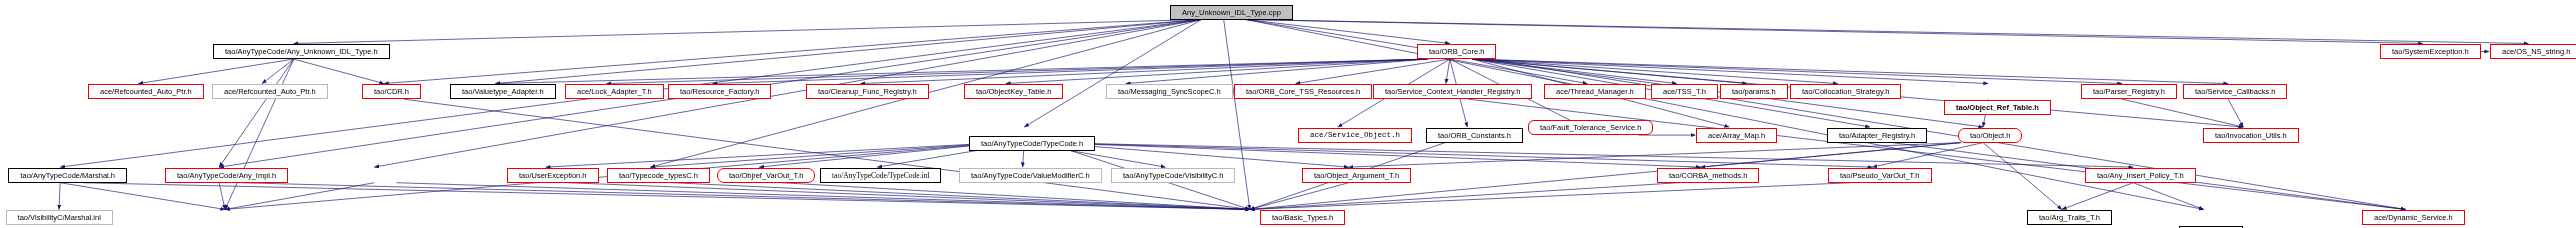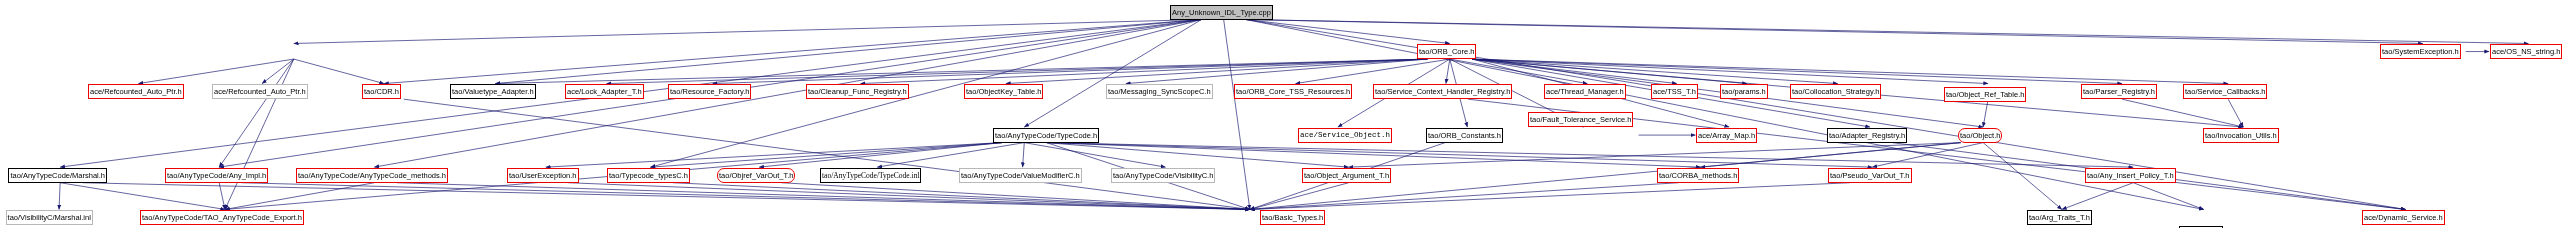--- a/index.html
+++ b/index.html
@@ -9,21 +9,21 @@
     background:#ffffff;
     font-family:"Liberation Sans", sans-serif;
     overflow:hidden;
   }
   #edge-layer{position:absolute;left:0;top:0;width:2576px;height:229px;}
   .node{
     position:absolute;
     box-sizing:border-box;
     height:15px;
     line-height:13.4px;
-    padding:0 1px;
+    padding:0 11px;
     background:#ffffff;
     border:0.6px solid #000000;
     font-size:7.5px;
     color:#000000;
     white-space:nowrap;
     cursor:pointer;
   }
   .node.red{border:0.8px solid #ee0000;}
   .node.gray{border:0.7px solid #b8b8b8;}
   .node.black{border:0.7px solid #000000;}
@@ -119,62 +119,61 @@
         <line x1="3569.5" y1="178" x2="3560.5" y2="228" stroke="#191970" stroke-width="1.2" marker-end="url(#arrow)"></line>
         <line x1="3397.5" y1="256" x2="4319" y2="376" stroke="#191970" stroke-width="1.2" marker-end="url(#arrow)"></line>
         <line x1="2636" y1="178" x2="4319" y2="376" stroke="#191970" stroke-width="1.2" marker-end="url(#arrow)"></line>
         <line x1="3830" y1="328" x2="3702" y2="376" stroke="#191970" stroke-width="1.2" marker-end="url(#arrow)"></line>
         <line x1="3830" y1="328" x2="3956.5" y2="376" stroke="#191970" stroke-width="1.2" marker-end="url(#arrow)"></line>
         <line x1="4427" y1="92.5" x2="4469" y2="92.5" stroke="#191970" stroke-width="1.2" marker-end="url(#arrow)"></line>
       </g>
   </svg>
 
 <div class="node black root" style="left: 1170px; top: 4.5px;">Any_Unknown_IDL_Type.cpp</div>
+    <div class="node black" style="left: 213px; top: 44px;">tao/AnyTypeCode/Any_Unknown_IDL_Type.h</div>
     <div class="node red" style="left: 1417px; top: 44px;">tao/ORB_Core.h</div>
     <div class="node red" style="left: 2380px; top: 44px;">tao/SystemException.h</div>
     <div class="node red" style="left: 2490px; top: 44px;">ace/OS_NS_string.h</div>
     <div class="node red" style="left: 88px; top: 84px;">ace/Refcounted_Auto_Ptr.h</div>
     <div class="node gray" style="left: 212px; top: 84px;">ace/Refcounted_Auto_Ptr.h</div>
     <div class="node red" style="left: 362px; top: 84px;">tao/CDR.h</div>
     <div class="node black" style="left: 450px; top: 84px;">tao/Valuetype_Adapter.h</div>
     <div class="node red" style="left: 565px; top: 84px;">ace/Lock_Adapter_T.h</div>
     <div class="node red" style="left: 668px; top: 84px;">tao/Resource_Factory.h</div>
     <div class="node red" style="left: 806px; top: 84px;">tao/Cleanup_Func_Registry.h</div>
     <div class="node red" style="left: 964px; top: 84px;">tao/ObjectKey_Table.h</div>
     <div class="node gray" style="left: 1070px; top: 84px; margin-left: 36px;">tao/Messaging_SyncScopeC.h</div>
     <div class="node red" style="left: 1234px; top: 84px;">tao/ORB_Core_TSS_Resources.h</div>
     <div class="node red" style="left: 1373px; top: 84px;">tao/Service_Context_Handler_Registry.h</div>
     <div class="node red" style="left: 1544px; top: 84px;">ace/Thread_Manager.h</div>
     <div class="node red" style="left: 1651px; top: 84px;">ace/TSS_T.h</div>
     <div class="node red" style="left: 1720px; top: 84px;">tao/params.h</div>
     <div class="node red" style="left: 1790px; top: 84px;">tao/Collocation_Strategy.h</div>
-    <div class="node red" style="left: 1944px; top: 87px;">tao/Object_Ref_Table.h</div>
+    <div class="node red" style="left: 1944px; top: 100px; font-weight: bold;">tao/Object_Ref_Table.h</div>
     <div class="node red" style="left: 2081px; top: 84px;">tao/Parser_Registry.h</div>
     <div class="node red" style="left: 2183px; top: 84px;">tao/Service_Callbacks.h</div>
-    <div class="node black" style="left: 969px; top: 128px; margin-left: 24px;">tao/AnyTypeCode/TypeCode.h</div>
+    <div class="node black" style="left: 969px; top: 136px;">tao/AnyTypeCode/TypeCode.h</div>
     <div class="node red" style="left: 1298px; top: 128px; font-family: Liberation Mono, monospace;">ace/Service_Object.h</div>
     <div class="node black" style="left: 1426px; top: 128px;">tao/ORB_Constants.h</div>
-    <div class="node red" style="left: 1528px; top: 112px;">tao/Fault_Tolerance_Service.h</div>
+    <div class="node red" style="left: 1528px; top: 120px; border-radius: 6px;">tao/Fault_Tolerance_Service.h</div>
     <div class="node red" style="left: 1696px; top: 128px;">ace/Array_Map.h</div>
     <div class="node black" style="left: 1827px; top: 128px;">tao/Adapter_Registry.h</div>
     <div class="node red" style="left: 1958px; top: 128px; border-radius: 7px;">tao/Object.h</div>
     <div class="node red" style="left: 2203px; top: 128px;">tao/Invocation_Utils.h</div>
     <div class="node black" style="left: 8.4px; top: 168px;">tao/AnyTypeCode/Marshal.h</div>
     <div class="node red" style="left: 165px; top: 168px;">tao/AnyTypeCode/Any_Impl.h</div>
-    <div class="node red" style="left: 296px; top: 168px;">tao/AnyTypeCode/AnyTypeCode_methods.h</div>
     <div class="node red" style="left: 507px; top: 168px;">tao/UserException.h</div>
     <div class="node red" style="left: 607px; top: 168px;">tao/Typecode_typesC.h</div>
     <div class="node red" style="left: 717px; top: 168px; border-radius: 7px;">tao/Objref_VarOut_T.h</div>
     <div class="node black" style="left: 820px; top: 168px; font-family: Liberation Serif, serif;">tao/AnyTypeCode/TypeCode.inl</div>
     <div class="node gray" style="left: 959px; top: 168px;">tao/AnyTypeCode/ValueModifierC.h</div>
     <div class="node gray" style="left: 1111px; top: 168px;">tao/AnyTypeCode/VisibilityC.h</div>
     <div class="node red" style="left: 1302px; top: 168px;">tao/Object_Argument_T.h</div>
     <div class="node red" style="left: 1657px; top: 168px;">tao/CORBA_methods.h</div>
     <div class="node red" style="left: 1828px; top: 168px;">tao/Pseudo_VarOut_T.h</div>
     <div class="node red" style="left: 2085px; top: 168px;">tao/Any_Insert_Policy_T.h</div>
     <div class="node gray" style="left: 5.6px; top: 210px;">tao/VisibilityC/Marshal.inl</div>
-    <div class="node red" style="left: 140px; top: 210px;">tao/AnyTypeCode/TAO_AnyTypeCode_Export.h</div>
     <div class="node red" style="left: 1260px; top: 210px;">tao/Basic_Types.h</div>
     <div class="node black" style="left: 2027px; top: 210px;">tao/Arg_Traits_T.h</div>
     <div class="node black" style="left: 2179px; top: 226px;">tao/debug.h</div>
     <div class="node red" style="left: 2362px; top: 210px;">ace/Dynamic_Service.h</div>
   </div>
 
 
 </body></html>

